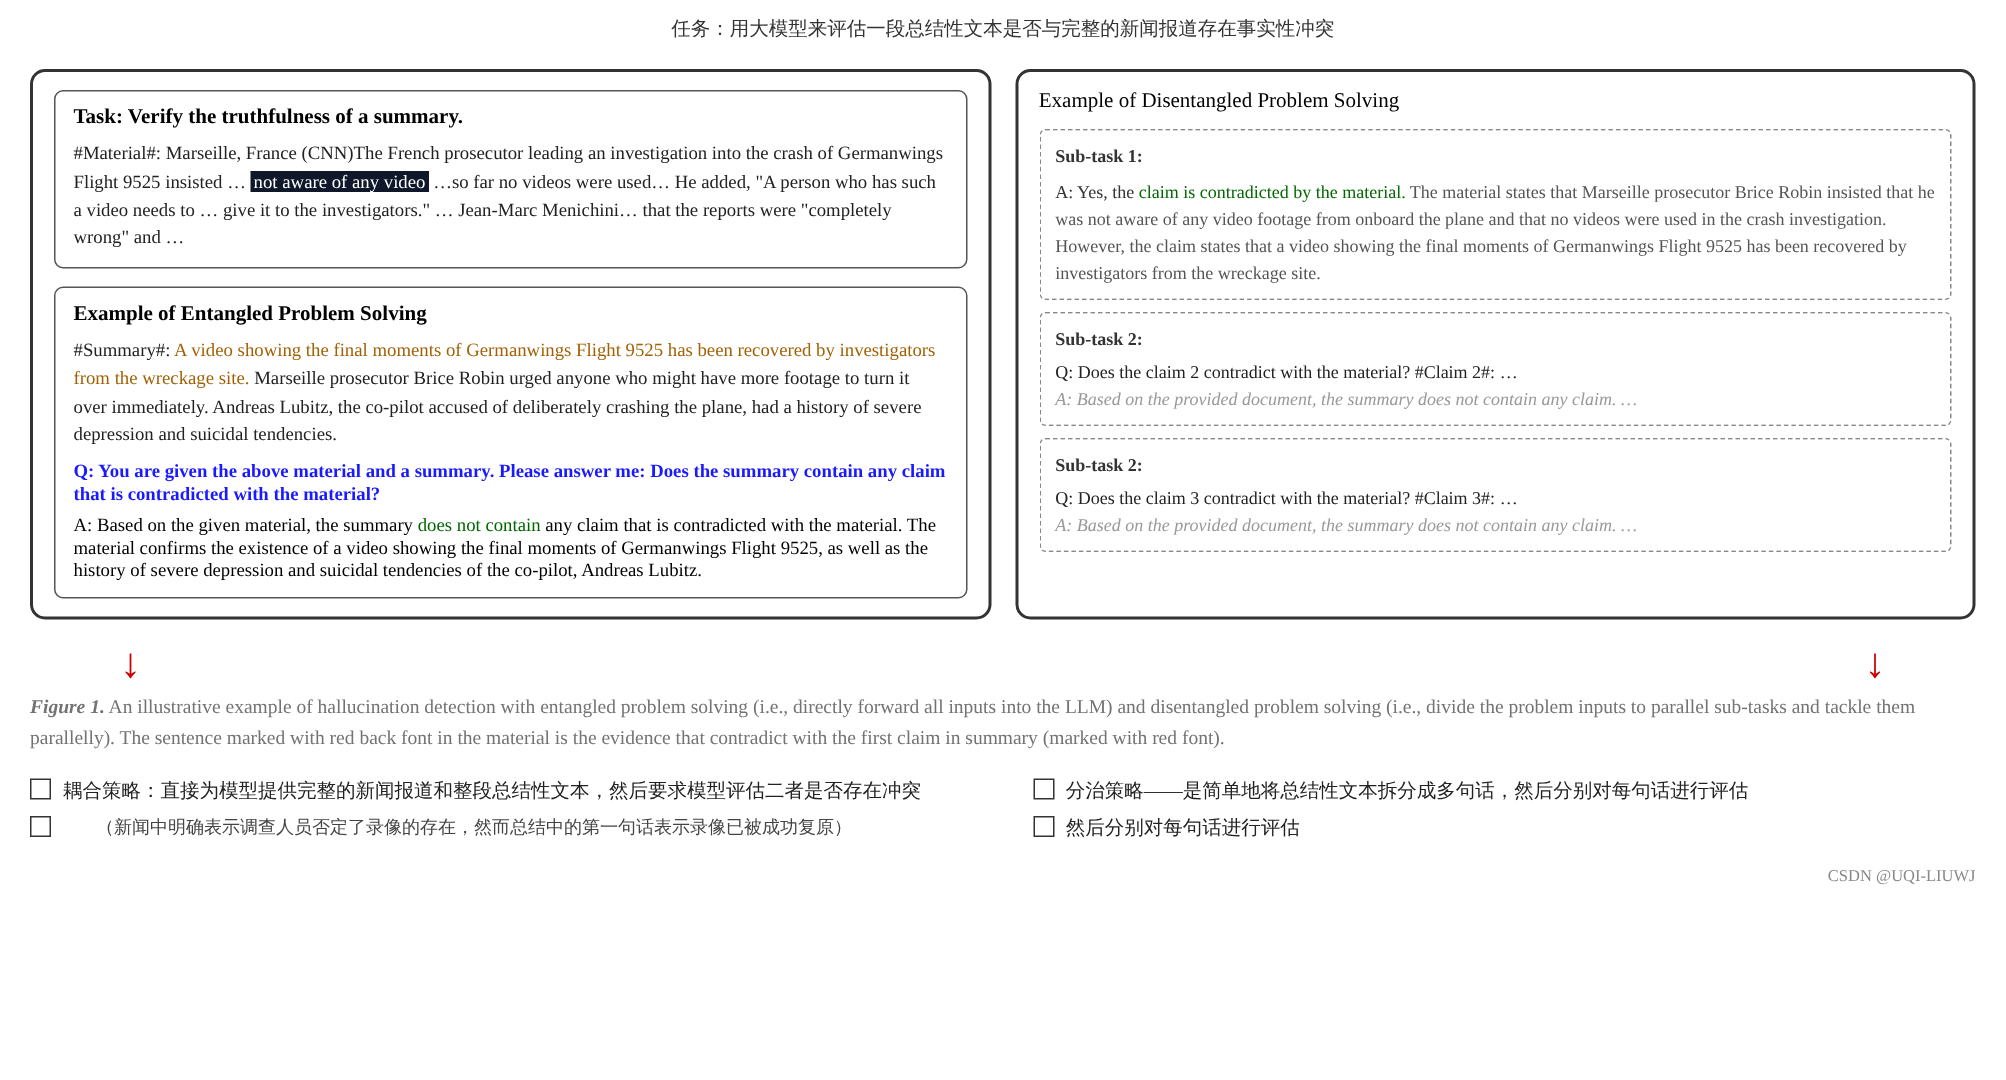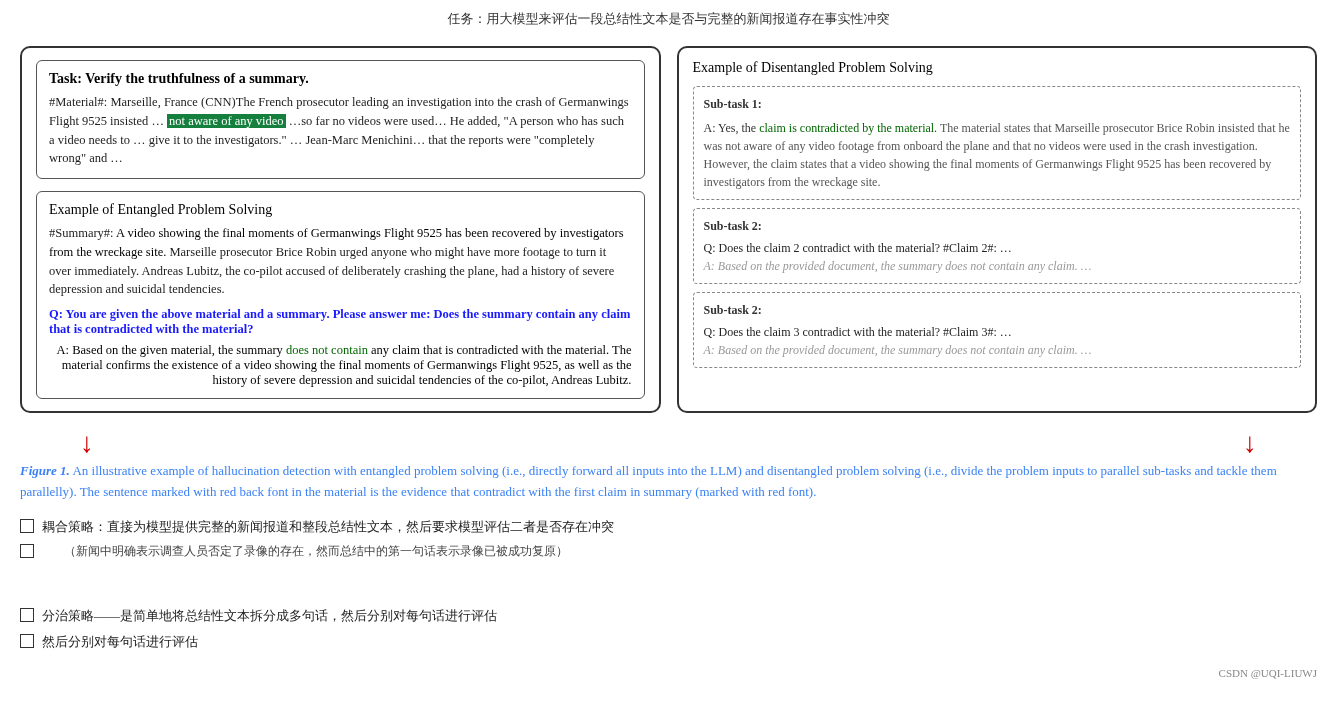--- a/index.html
+++ b/index.html
@@ -45,36 +45,36 @@
       font-weight: bold;
       font-size: 14px;
       margin-bottom: 6px;
     }
     .task-box-body {
       font-size: 12.5px;
       line-height: 1.5;
       color: #222;
     }
     .highlight-red-bg {
-      background-color: #15803d;
+      background-color: #0f172a;
       color: #fff;
       padding: 0 2px;
     }
     
     .entangled-box {
       border: 1.5px solid #555;
       border-radius: 6px;
       padding: 10px 12px;
     }
     .entangled-title {
-      font-weight: normal;
+      font-weight: bold;
       font-size: 14px;
       margin-bottom: 6px;
     }
-    .red-text { color: #000000; }
+    .red-text { color: #a16207; }
     .green-text { color: #006600; }
     .blue-bold {
       color: #1a1aff;
       font-weight: bold;
     }
     .entangled-body {
       font-size: 12.5px;
       line-height: 1.5;
       color: #222;
     }
@@ -104,29 +104,28 @@
     }
     .subtask-q { color: #222; }
     .subtask-a { color: #555; }
     .subtask-a-green { color: #006600; }
     .subtask-a-dim { color: #999; font-style: italic; }
     
     .figure-caption {
       font-size: 13px;
       line-height: 1.6;
       margin-bottom: 14px;
-      color: #3b82f6;
+      color: #737373;
     }
     .figure-caption em { font-style: italic; font-weight: bold; }
     
     .bottom-section {
       display: flex;
       gap: 40px;
       margin-top: 8px;
-      flex-direction: column;
     }
     .bottom-left, .bottom-right {
       flex: 1;
     }
     .bottom-item {
       display: flex;
       align-items: flex-start;
       margin-bottom: 6px;
       font-size: 13px;
       line-height: 1.5;
@@ -181,21 +180,21 @@
       </div>
     </div>
 
     <div class="entangled-box">
       <div class="entangled-title">Example of Entangled Problem Solving</div>
       <div class="entangled-body">
         <span>#Summary#: </span><span class="red-text">A video showing the final moments of Germanwings Flight 9525 has been recovered by investigators from the wreckage site.</span><span> Marseille prosecutor Brice Robin urged anyone who might have more footage to turn it over immediately. Andreas Lubitz, the co-pilot accused of deliberately crashing the plane, had a history of severe depression and suicidal tendencies.</span>
       </div>
       <div class="entangled-qa">
         <div class="blue-bold">Q: You are given the above material and a summary. Please answer me: Does the summary contain any claim that is contradicted with the material?</div>
-        <div style="margin-top:6px;text-align:right;">
+        <div style="margin-top:6px;">
           <span>A: Based on the given material, the summary </span><span class="green-text">does not contain</span><span> any claim that is contradicted with the material. The material confirms the existence of a video showing the final moments of Germanwings Flight 9525, as well as the history of severe depression and suicidal tendencies of the co-pilot, Andreas Lubitz.</span>
         </div>
       </div>
     </div>
 
   </div>
 
   <div class="right-panel">
     <div class="right-panel-title">Example of Disentangled Problem Solving</div>
 

